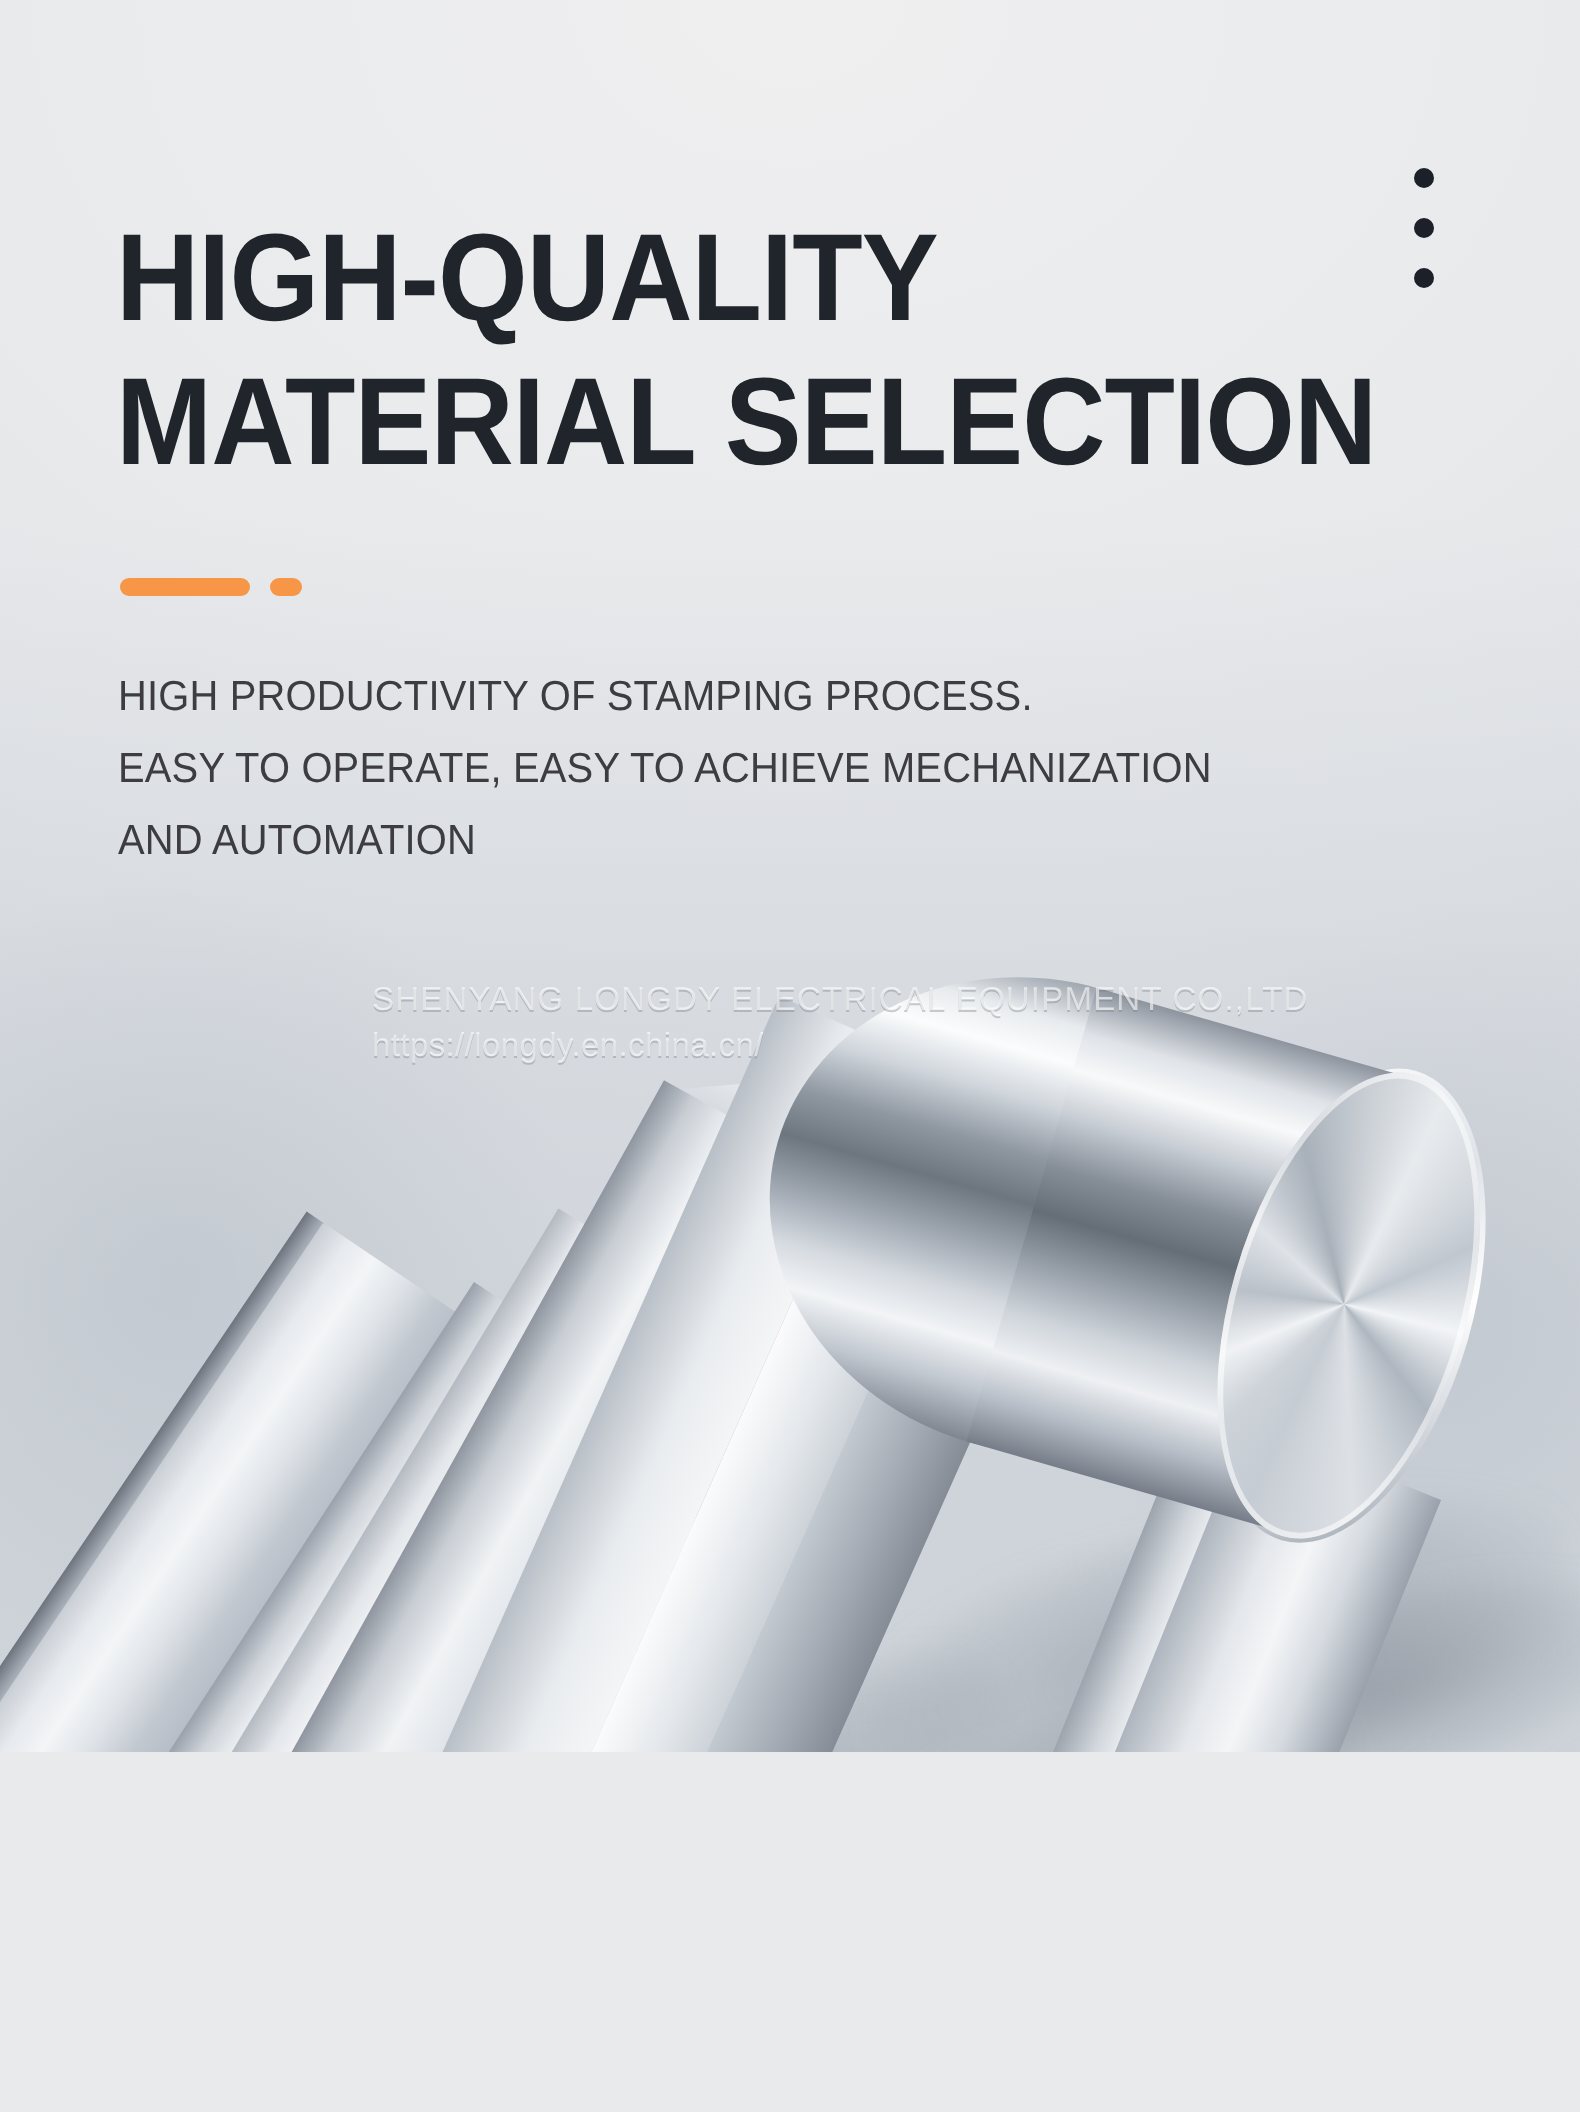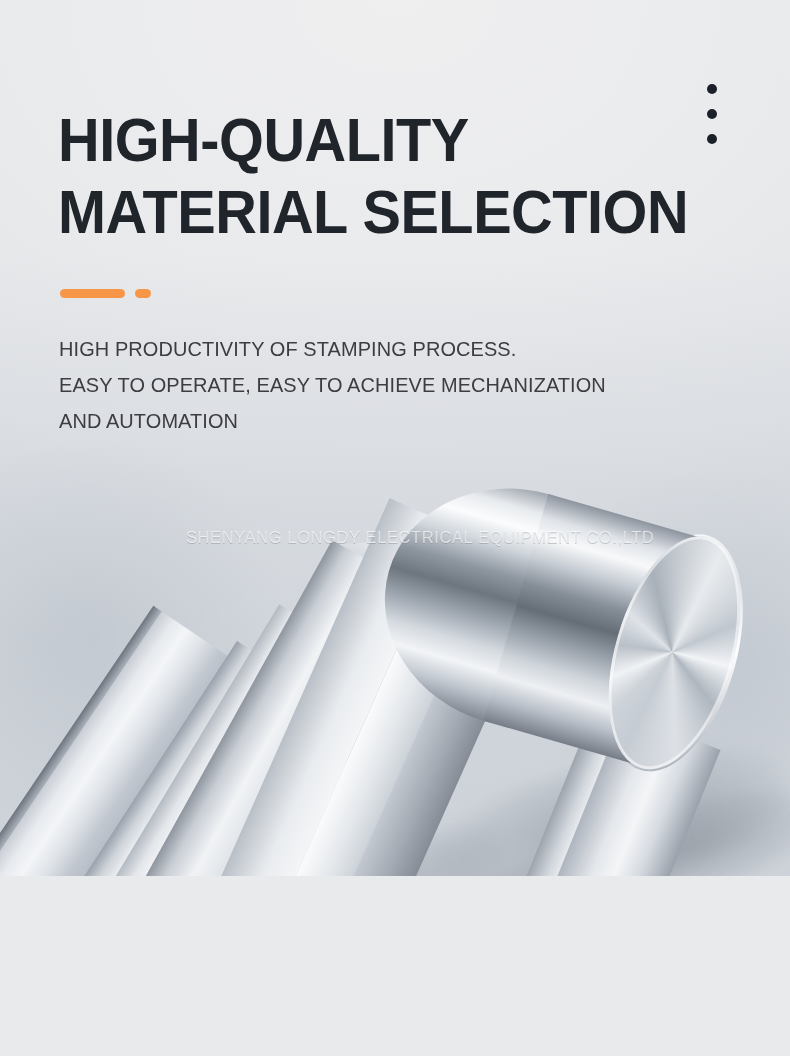--- a/index.html
+++ b/index.html
@@ -114,21 +114,20 @@
     left: 186px;
     top: 489px;
     z-index: 40;
     pointer-events: none;
     font-size: 16.5px;
     line-height: 23px;
     letter-spacing: 0.6px;
     color: rgba(255,255,255,0.62);
     text-shadow: 0 1px 0 rgba(120,126,134,0.38);
     white-space: nowrap;
-    margin-top: 37px;
   }
   .watermark .wline { display: block; }
   .watermark .wline.url { letter-spacing: 0.2px; }
 
   
   .photo {
     position: absolute;
     left: 0;
     top: 470px;
     width: 790px;
@@ -395,15 +394,16 @@
     <div class="obj cylinder">
       <div class="body"></div>
       <div class="bodymask"></div>
       <div class="rim"></div>
       <div class="cap"></div>
     </div>
   </div>
 
   <div class="watermark">
     <span class="wline">SHENYANG LONGDY ELECTRICAL EQUIPMENT CO.,LTD</span>
+    <span class="wline url">https://longdy.en.china.cn/</span>
   </div>
 
 </div>
 
 </body></html>

